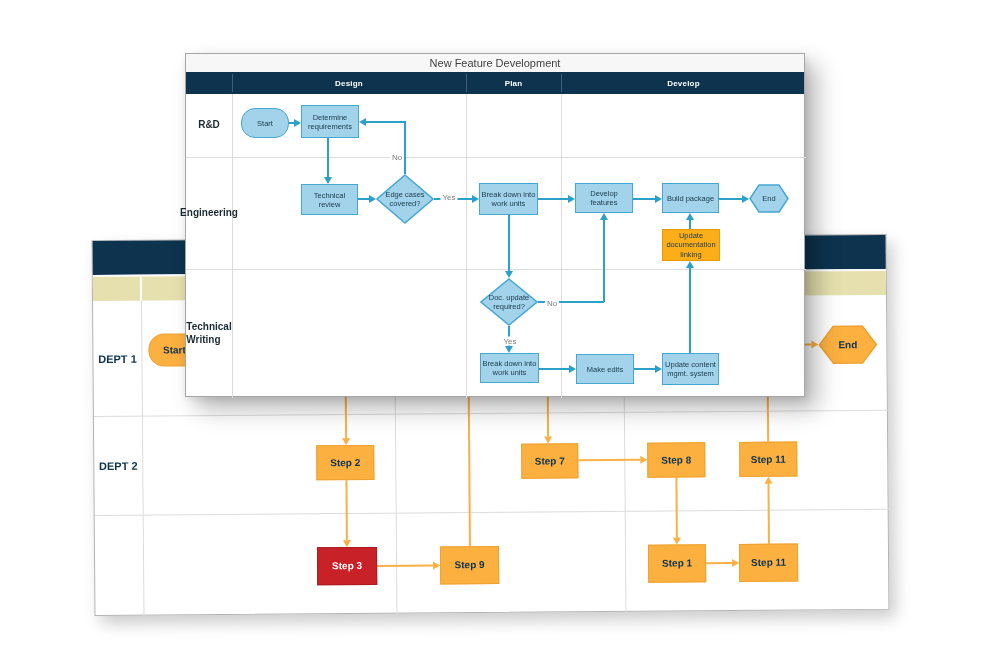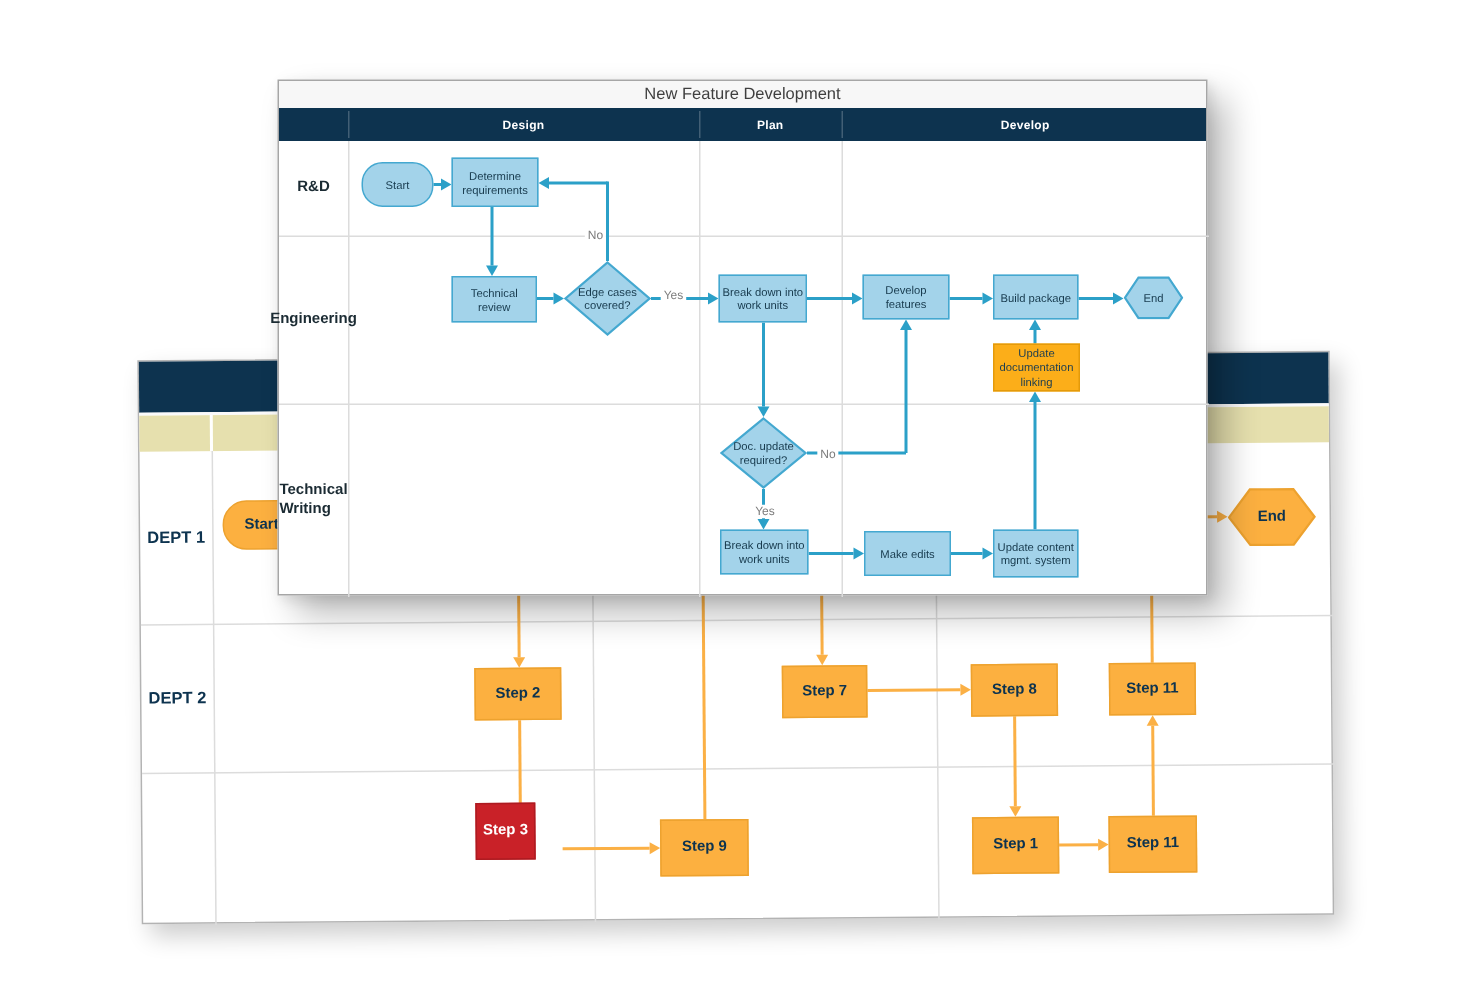--- a/index.html
+++ b/index.html
@@ -122,21 +122,21 @@
       <svg width="59" height="39" viewBox="0 0 59 39">
           <polygon points="15,1 44,1 58,19.5 44,38 15,38 1,19.5" fill="#fcb040" stroke="#eda22f" stroke-width="1.5"></polygon>
         </svg>
       <span class="node-label">End</span>
     </div>
 
     <div class="node b-step" style="left:222px;top:206px;width:58px;height:35px">Step 2</div>
     <div class="node b-step" style="left:427px;top:206px;width:57px;height:35px">Step 7</div>
     <div class="node b-step" style="left:553px;top:206px;width:58px;height:35px">Step 8</div>
     <div class="node b-step" style="left:645px;top:206px;width:58px;height:35px">Step 11</div>
-    <div class="node b-step red" style="left:222px;top:296px;width:40px;height:38px">Step 3</div>
+    <div class="node b-step red" style="left:222px;top:308px;width:60px;height:38px">Step 3</div>
     <div class="node b-step" style="left:345px;top:308px;width:59px;height:38px">Step 9</div>
     <div class="node b-step" style="left:553px;top:308px;width:58px;height:38px">Step 1</div>
     <div class="node b-step" style="left:644px;top:308px;width:59px;height:38px">Step 11</div>
   </div>
 
   <div class="panel front">
     <div class="abs f-title">New Feature Development</div>
     <div class="abs f-navy">
       <div class="navy-sep" style="left:46px"></div>
       <div class="navy-sep" style="left:280px"></div>

